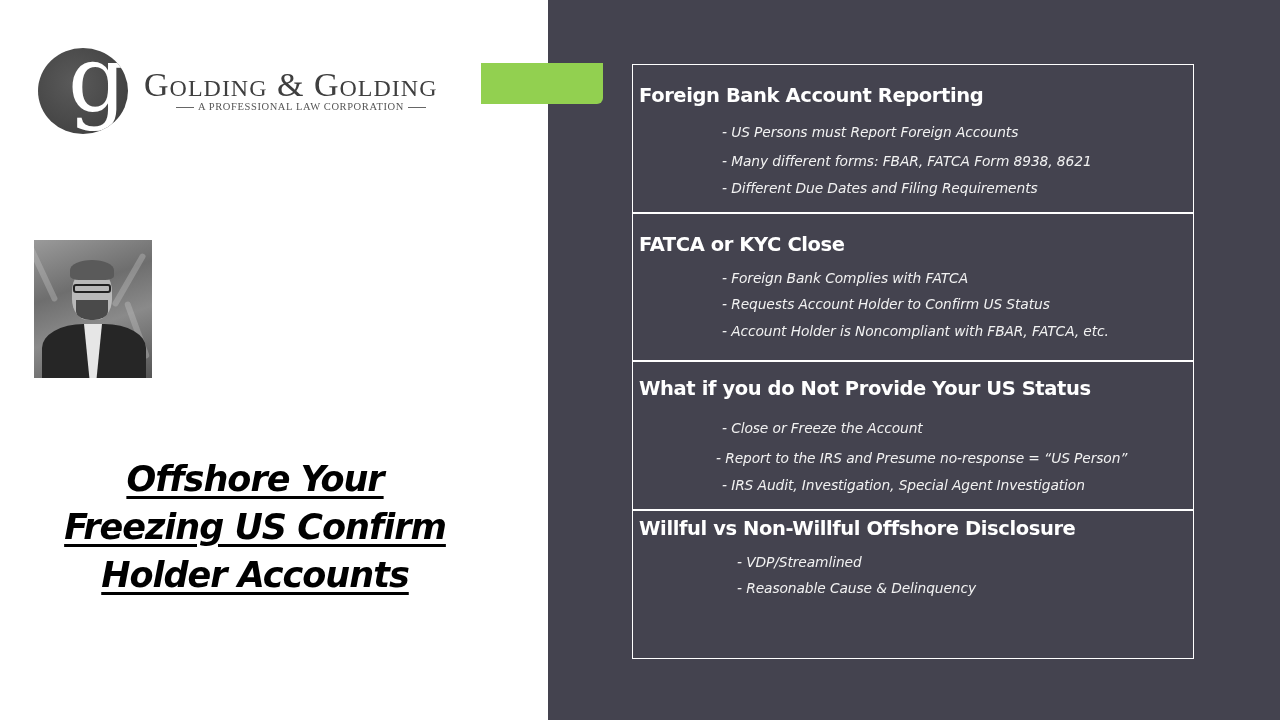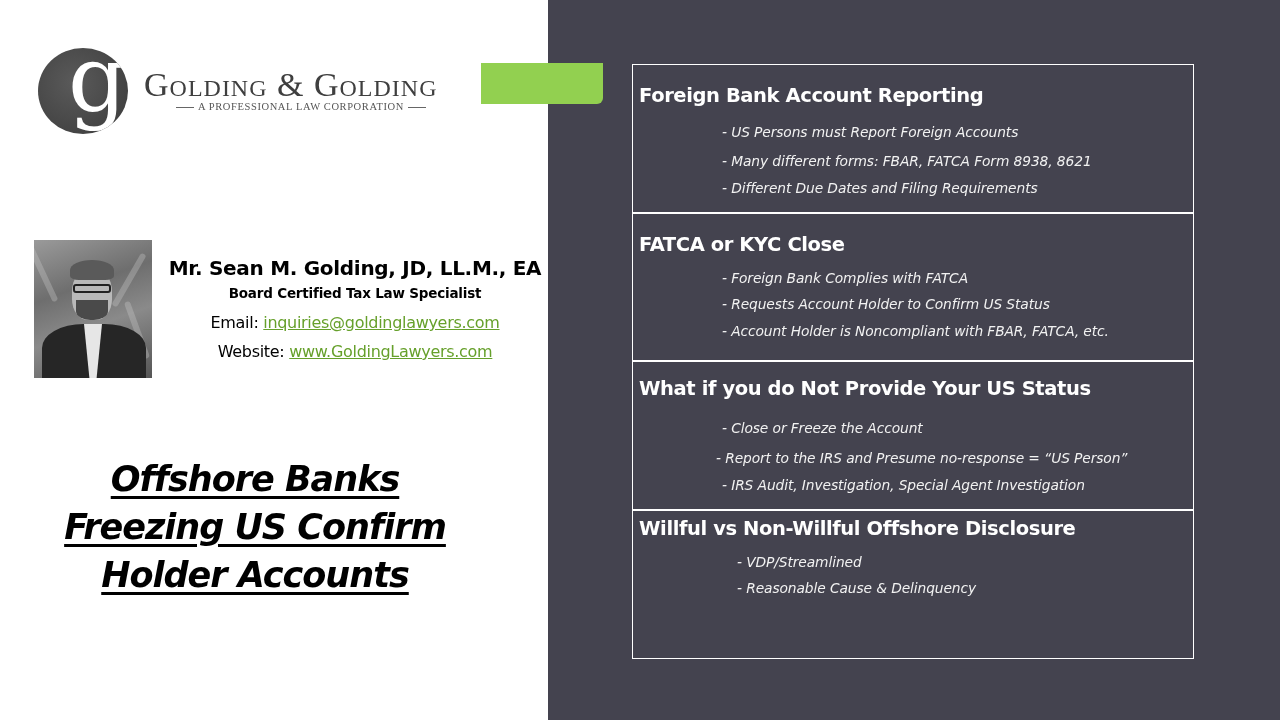--- a/index.html
+++ b/index.html
@@ -75,33 +75,23 @@
     <div class="bg-leaf" style="left:92px;top:10px;transform:rotate(30deg);"></div>
     <div class="bg-leaf" style="left:100px;top:60px;transform:rotate(-20deg);"></div>
     <div class="suit"></div>
     <div class="shirt"></div>
     <div class="head"></div>
     <div class="hair"></div>
     <div class="glasses"></div>
     <div class="beard"></div>
   </div>
 
-  <div class="profile-text">
-    <div class="profile-name">Mr. Sean M. Golding, JD, LL.M., EA</div>
-    <div class="profile-title">Board Certified Tax Law Specialist</div>
-    <div class="profile-line">
-      <span>Email: </span><a>inquiries@goldinglawyers.com</a>
-    </div>
-    <div class="profile-line">
-      <span>Website: </span><a>www.GoldingLawyers.com</a>
-    </div>
-  </div>
 
   <div class="big-title">
-    <div>Offshore Banks</div>
+    <div>Offshore Your</div>
     <div>Freezing US Confirm</div>
     <div>Holder Accounts</div>
   </div>
 </div>
 
 <div class="right-panel"></div>
 
 <div class="green-tab"></div>
 
 <div class="content-box">

